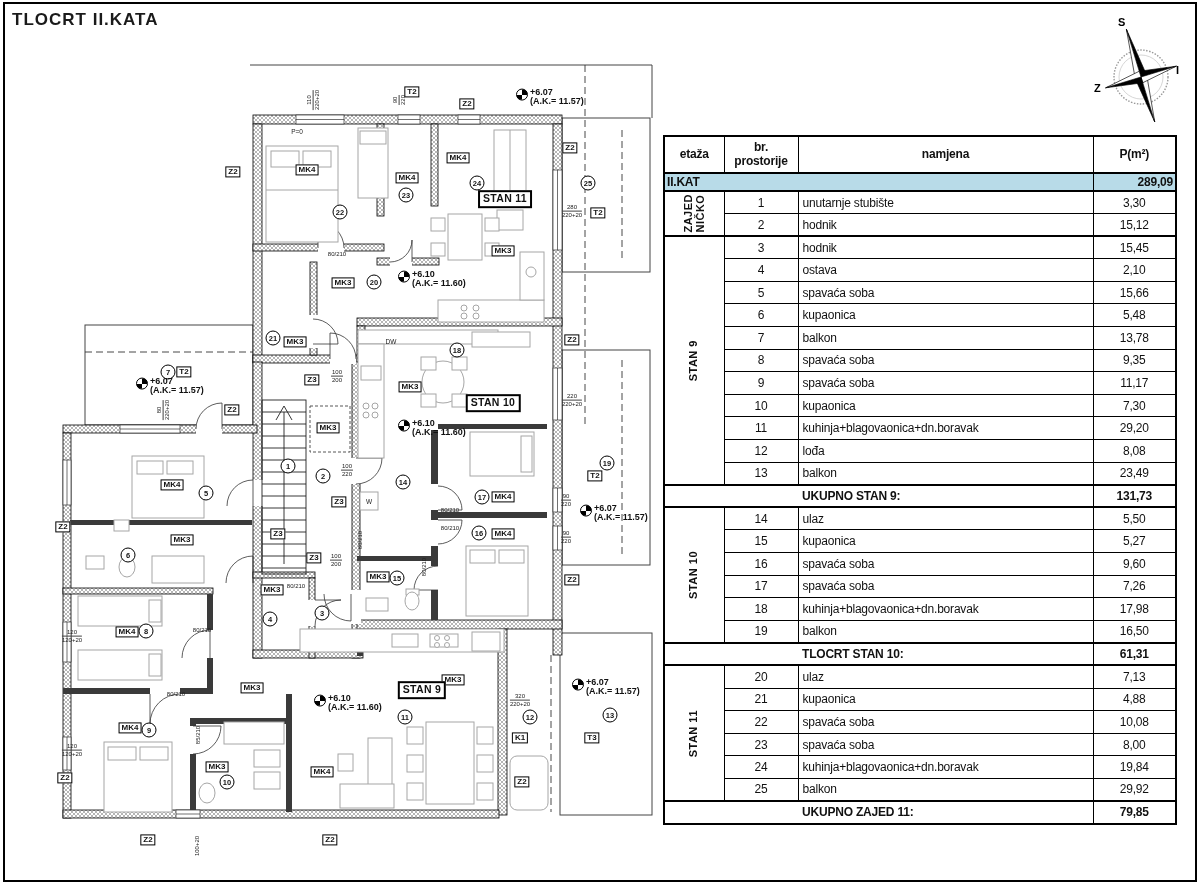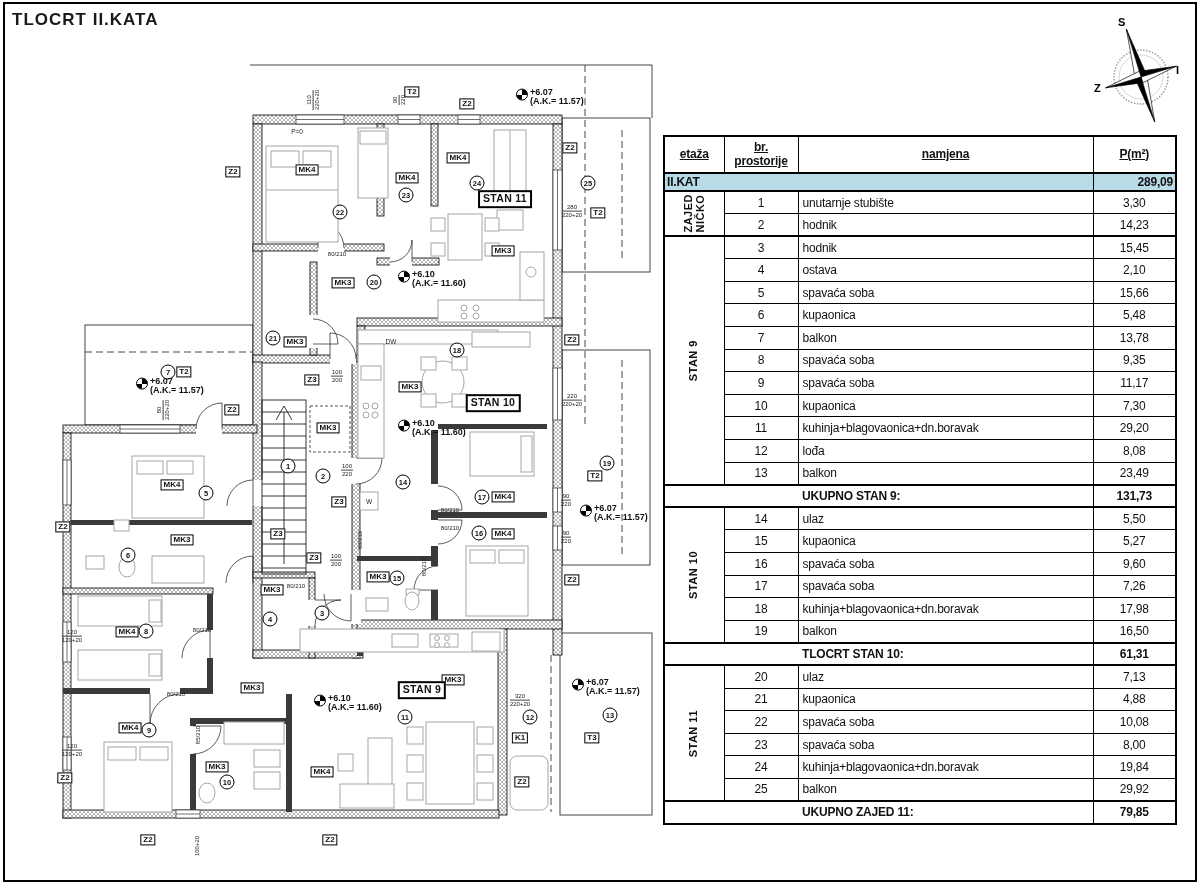--- a/index.html
+++ b/index.html
@@ -21,21 +21,21 @@
         background:conic-gradient(#000 0 90deg,#fff 90deg 180deg,#000 180deg 270deg,#fff 270deg);}
   .elev .tx{font-size:9px;font-weight:bold;line-height:1.05;}
   .dim{font-size:6px;line-height:1.15;text-align:center;color:#222;}
   .dim .fr{display:block;border-bottom:.5px solid #444;padding:0 1px;}
   .rot{transform:translate(-50%,-50%) rotate(-90deg);}
   
   #area-table{position:absolute;left:663px;top:135px;}
   table{border-collapse:collapse;table-layout:fixed;width:512px;border:2px solid #000;}
   td,th{border:1px solid #000;font-size:12px;letter-spacing:-.2px;padding:0 2px;overflow:hidden;}
   th{font-weight:bold;text-align:center;white-space:pre-line;line-height:1.1;border-bottom:2px solid #000;}
-  thead tr{height:37px;text-decoration:underline;}
+  thead tr{height:37px;}
   tr.blue{height:18px;}
   tr.blue td{background:#b8dbe8;font-weight:bold;}
   tbody tr{height:22.6px;}
   td.num{text-align:center;}
   td.name{text-align:left;padding-left:4px;}
   td.area{text-align:center;border-left:1px dotted #888;}
   tr.blue td.area{border-left:none;text-align:right;}
   tr.total td{font-weight:bold;border-top:2px solid #000;border-bottom:2px solid #000;}
   tr.gfirst td{border-top:2px solid #000;}
   td.vert{width:60px;padding:0;}
@@ -487,21 +487,21 @@
             <div class="vwrap">ZAJED
 NIČKO</div>
           </td>
           <td class="num">1</td>
           <td class="name">unutarnje stubište</td>
           <td class="area">3,30</td>
         </tr>
         <tr>
           <td class="num">2</td>
           <td class="name">hodnik</td>
-          <td class="area">14,23</td>
+          <td class="area">15,12</td>
         </tr>
         <tr class="gfirst">
           <td class="vert" rowspan="11">
             <div class="vwrap">STAN 9</div>
           </td>
           <td class="num">3</td>
           <td class="name">hodnik</td>
           <td class="area">15,45</td>
         </tr>
         <tr>

